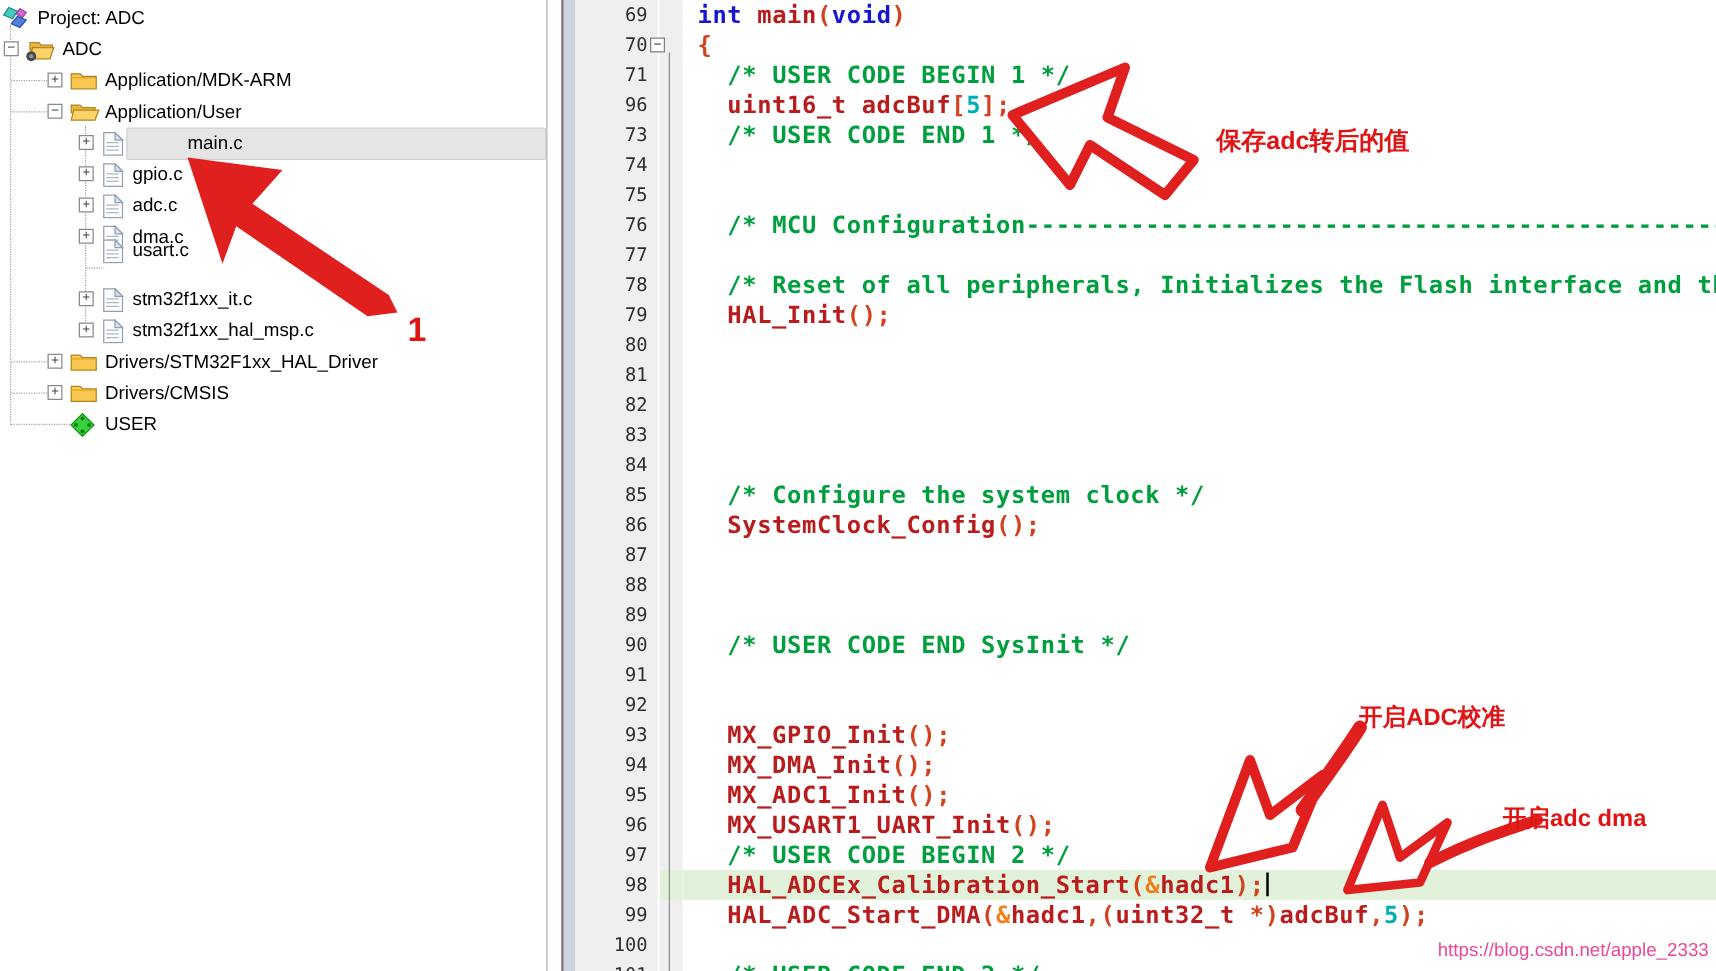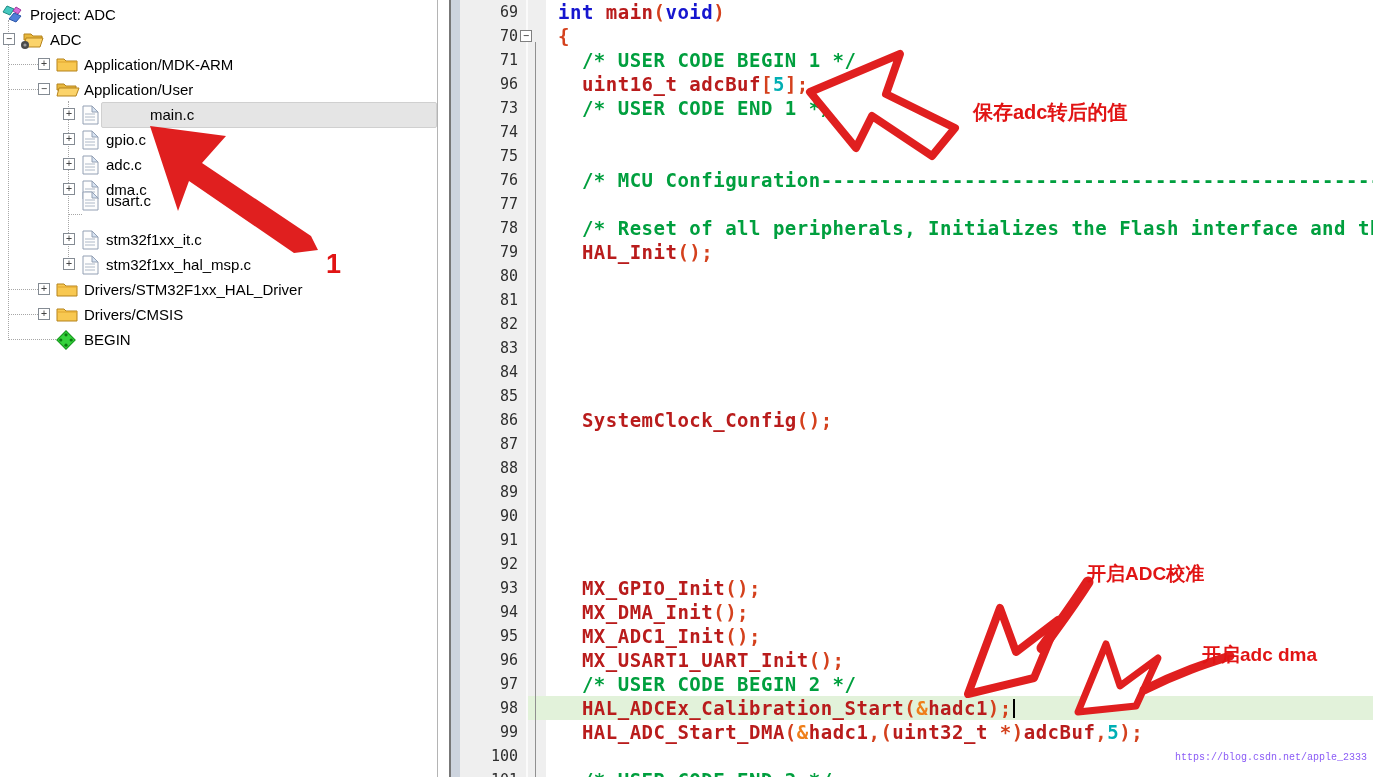--- a/index.html
+++ b/index.html
@@ -39,22 +39,22 @@
            text-align:center;color:#333;z-index:3}
 
   
   #ann{position:absolute;left:0;top:0;width:1257px;height:777px;pointer-events:none;z-index:10}
   .rlabel{position:absolute;color:#e11414;font-weight:bold;white-space:nowrap;
           font-family:"Liberation Sans",sans-serif}
   #lbl-save{left:973px;top:99px;font-size:20px}
   #lbl-cal{left:1087px;top:561px;font-size:19px}
   #lbl-dma{left:1202px;top:642px;font-size:19px}
   #lbl-one{left:326px;top:249px;font-size:27px}
-  #watermark{position:absolute;right:6px;top:752px;font-size:10px;color:#8b5cf6;z-index:9;
-             font-family:Liberation Mono, monospace}
+  #watermark{position:absolute;right:6px;top:752px;font-size:15px;color:#ec4899;z-index:9;
+             font-family:Liberation Sans, sans-serif}
 </style>
 </head>
 <body>
 
 <aside id="sidebar">
   <div class="dotv" style="left:8px;top:20px;height:320px"></div>
   <div class="dotv" style="left:68px;top:101px;height:164px"></div>
   <div class="doth" style="left:9px;top:64px;width:29px"></div>
   <div class="doth" style="left:9px;top:89px;width:29px"></div>
   <div class="doth" style="left:9px;top:289px;width:29px"></div>
@@ -192,21 +192,21 @@
       <div class="trow" style="top: 327px;">
         <span class="ticon" style="left: 56px;"><svg width="20" height="20" viewBox="0 0 20 20">
             <g transform="rotate(45 10 10)">
               <rect x="3.5" y="3.5" width="13" height="13" fill="#35d23c" stroke="#0f9416"></rect>
             </g>
             <circle cx="10" cy="4.8" r="1.6" fill="#0a7a10"></circle>
             <circle cx="10" cy="15.2" r="1.6" fill="#0a7a10"></circle>
             <circle cx="4.8" cy="10" r="1.6" fill="#0a7a10"></circle>
             <circle cx="15.2" cy="10" r="1.6" fill="#0a7a10"></circle>
           </svg></span>
-        <span class="tlabel" style="left: 84px;">BEGIN</span>
+        <span class="tlabel" style="left: 84px;">USER</span>
       </div>
     </div>
 </aside>
 <div id="sep437"></div>
 
 <section id="editor">
   <div id="estrip"></div>
   <div id="lines">
       <div class="crow">
         <div class="cnum">69</div>
@@ -284,46 +284,46 @@
         <div class="ccode"><span class="t">  </span></div>
       </div>
       <div class="crow">
         <div class="cnum">84</div>
         <div class="cfold"></div>
         <div class="ccode"></div>
       </div>
       <div class="crow">
         <div class="cnum">85</div>
         <div class="cfold"></div>
+        <div class="ccode"><span class="t">  </span><span class="c">/* Configure the system clock */</span></div>
+      </div>
+      <div class="crow">
+        <div class="cnum">86</div>
+        <div class="cfold"></div>
+        <div class="ccode"><span class="t">  SystemClock_Config</span><span class="p">();</span></div>
+      </div>
+      <div class="crow">
+        <div class="cnum">87</div>
+        <div class="cfold"></div>
+        <div class="ccode"></div>
+      </div>
+      <div class="crow">
+        <div class="cnum">88</div>
+        <div class="cfold"></div>
         <div class="ccode"><span class="t">  </span></div>
       </div>
       <div class="crow">
-        <div class="cnum">86</div>
-        <div class="cfold"></div>
-        <div class="ccode"><span class="t">  SystemClock_Config</span><span class="p">();</span></div>
-      </div>
-      <div class="crow">
-        <div class="cnum">87</div>
-        <div class="cfold"></div>
-        <div class="ccode"></div>
-      </div>
-      <div class="crow">
-        <div class="cnum">88</div>
-        <div class="cfold"></div>
-        <div class="ccode"><span class="t">  </span></div>
-      </div>
-      <div class="crow">
         <div class="cnum">89</div>
         <div class="cfold"></div>
         <div class="ccode"></div>
       </div>
       <div class="crow">
         <div class="cnum">90</div>
         <div class="cfold"></div>
-        <div class="ccode"><span class="t">  </span></div>
+        <div class="ccode"><span class="t">  </span><span class="c">/* USER CODE END SysInit */</span></div>
       </div>
       <div class="crow">
         <div class="cnum">91</div>
         <div class="cfold"></div>
         <div class="ccode"></div>
       </div>
       <div class="crow">
         <div class="cnum">92</div>
         <div class="cfold"></div>
         <div class="ccode"><span class="t">  </span></div>

